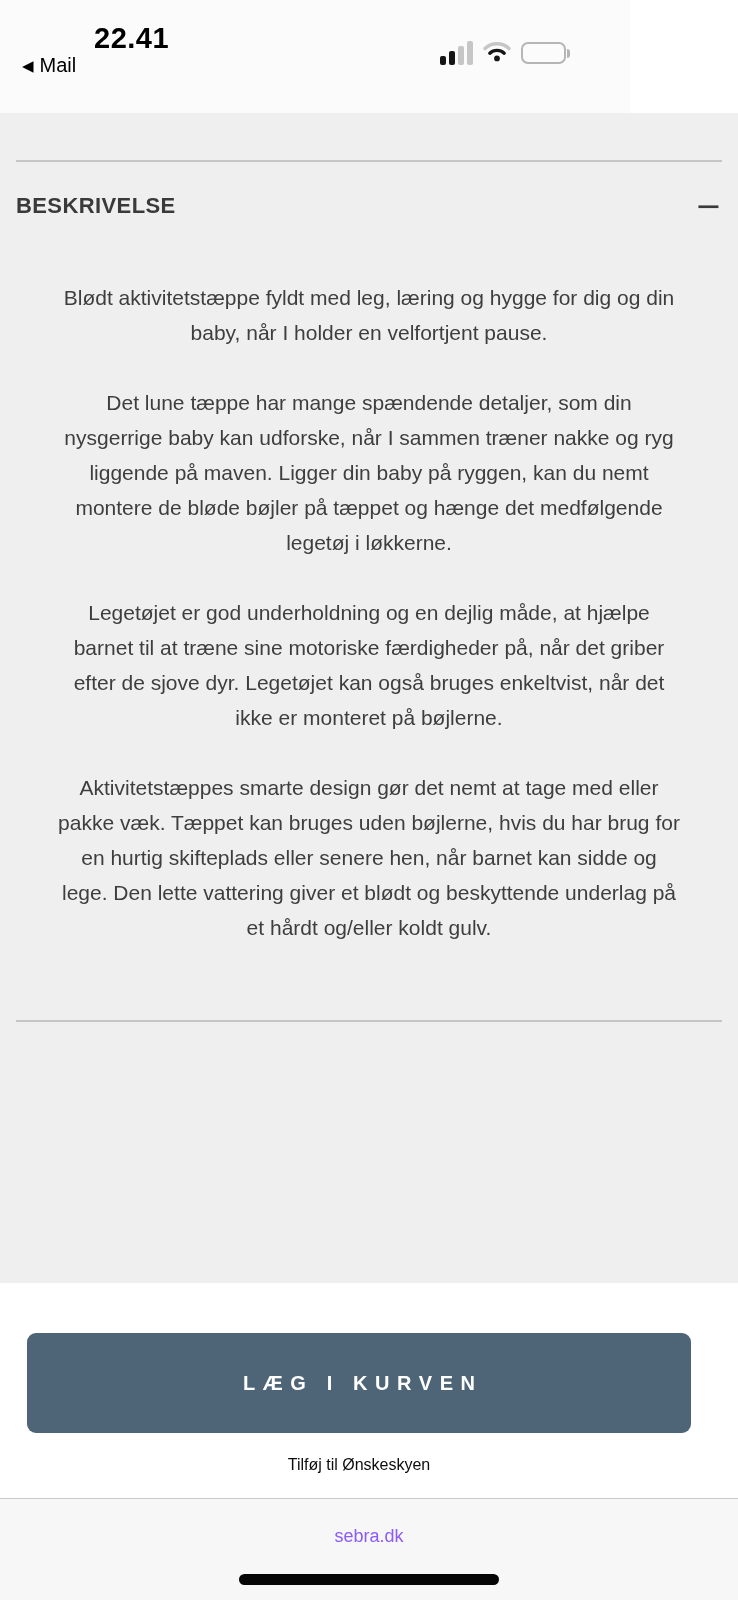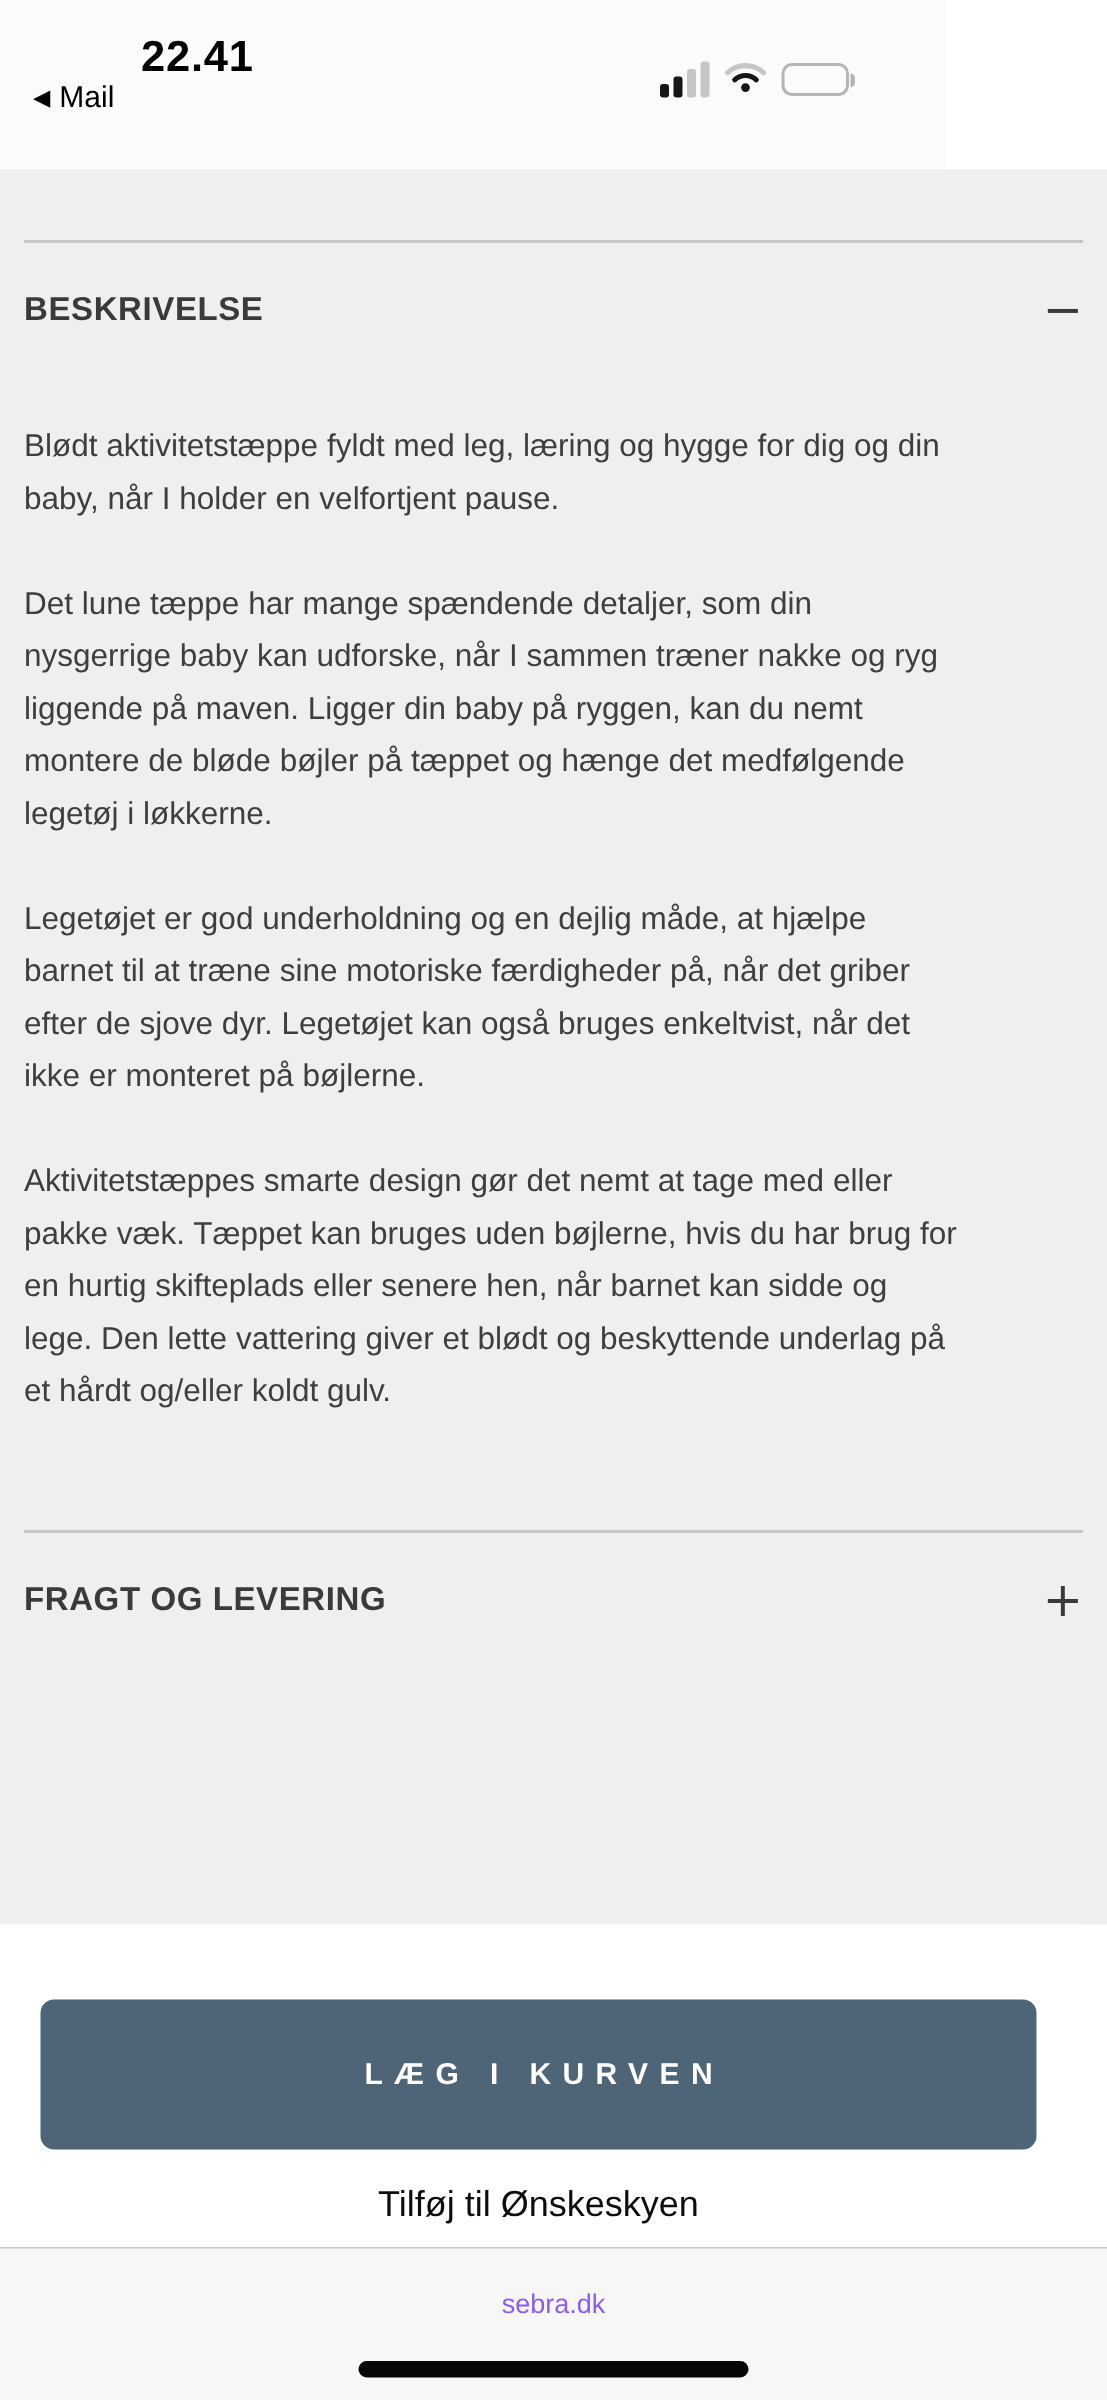--- a/index.html
+++ b/index.html
@@ -27,29 +27,29 @@
   .battery-fill { width:80%; height:100%; background:#0a0a0a; border-radius:3.5px; }
   .battery-cap { width:3px; height:9px; background:#b5b5b5; border-radius:0 3px 3px 0; margin-left:1px; }
 
   
   .content { position:absolute; top:113px; left:0; width:738px; height:1170px; background:#efefef; padding:0 16px; }
   .divider { border-top:2px solid #c6c6c6; margin-top:47px; }
   .divider-2 { margin-top:75px; }
   .accordion-header { display:flex; justify-content:space-between; align-items:center; margin-top:22px; height:44px; cursor:pointer; }
   .accordion-header h2 { font-size:22px; font-weight:700; color:#3a3a3a; letter-spacing:.4px; }
   .toggle { font-family:"DejaVu Sans",sans-serif; font-size:32px; font-weight:400; color:#3a3a3a; line-height:1; }
-  .paragraphs { margin-top:52px; }
+  .paragraphs { margin-top:52px;text-align:center; }
   .paragraphs p { font-size:21px; line-height:35px; color:#3e3e3e; white-space:pre; margin-bottom:35px; }
 
   
   .purchase { position:absolute; top:1283px; left:0; width:718px; height:215px; background:#ffffff; }
   .add-to-cart { display:block; margin:50px auto 0; width:664px; height:100px; border:none; border-radius:9px;
                  background:#4e6477; color:#ffffff; font-family:inherit; font-size:20px; font-weight:700;
                  letter-spacing:.38em; text-indent:.38em; cursor:pointer; }
-  .wishlist { margin-top:23px; text-align:center; font-size:24px; color:#0d0d0d; cursor:pointer; }
+  .wishlist { margin-top:23px; text-align:center; font-size:16px; color:#0d0d0d; cursor:pointer; }
 
   
   .safari-bar { position:absolute; top:1498px; left:0; width:738px; height:102px; background:#f7f7f7; border-top:1px solid #c9c9c9; }
   .url { margin-top:27px; text-align:center; font-size:18px; color:#8b5cf6; cursor:pointer; }
   .home-indicator { position:absolute; bottom:15px; left:50%; transform:translateX(-50%);
                     width:260px; height:11px; border-radius:6px; background:#060606; }
 </style>
 </head>
 <body>
 
@@ -104,24 +104,20 @@
 ikke er monteret på bøjlerne.</p>
       <p>Aktivitetstæppes smarte design gør det nemt at tage med eller
 pakke væk. Tæppet kan bruges uden bøjlerne, hvis du har brug for
 en hurtig skifteplads eller senere hen, når barnet kan sidde og
 lege. Den lette vattering giver et blødt og beskyttende underlag på
 et hårdt og/eller koldt gulv.</p>
     </div>
 
     <div class="divider divider-2"></div>
 
-    <div class="accordion-header">
-      <h2>FRAGT OG LEVERING</h2>
-      <span class="toggle">+</span>
-    </div>
   </main>
 
   <section class="purchase">
     <button class="add-to-cart">LÆG I KURVEN</button>
     <div class="wishlist">Tilføj til Ønskeskyen</div>
   </section>
 
   <footer class="safari-bar">
     <div class="url">sebra.dk</div>
     <div class="home-indicator"></div>

